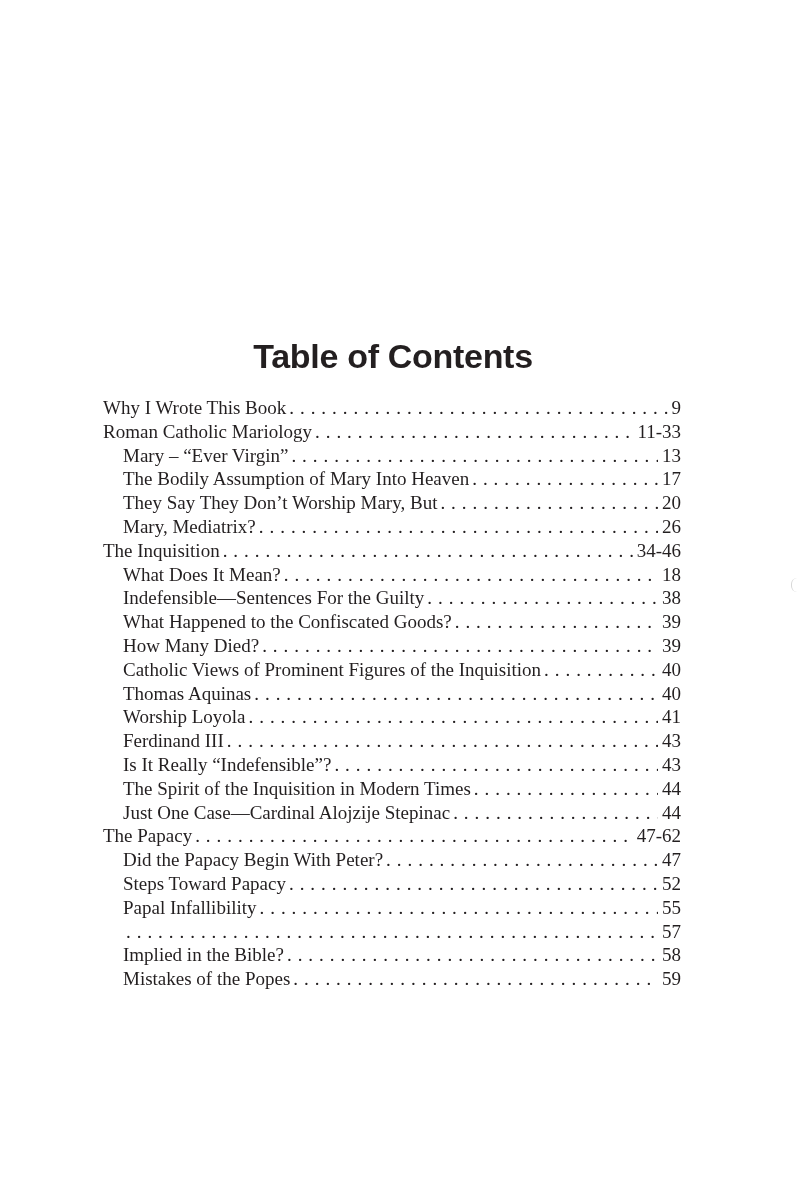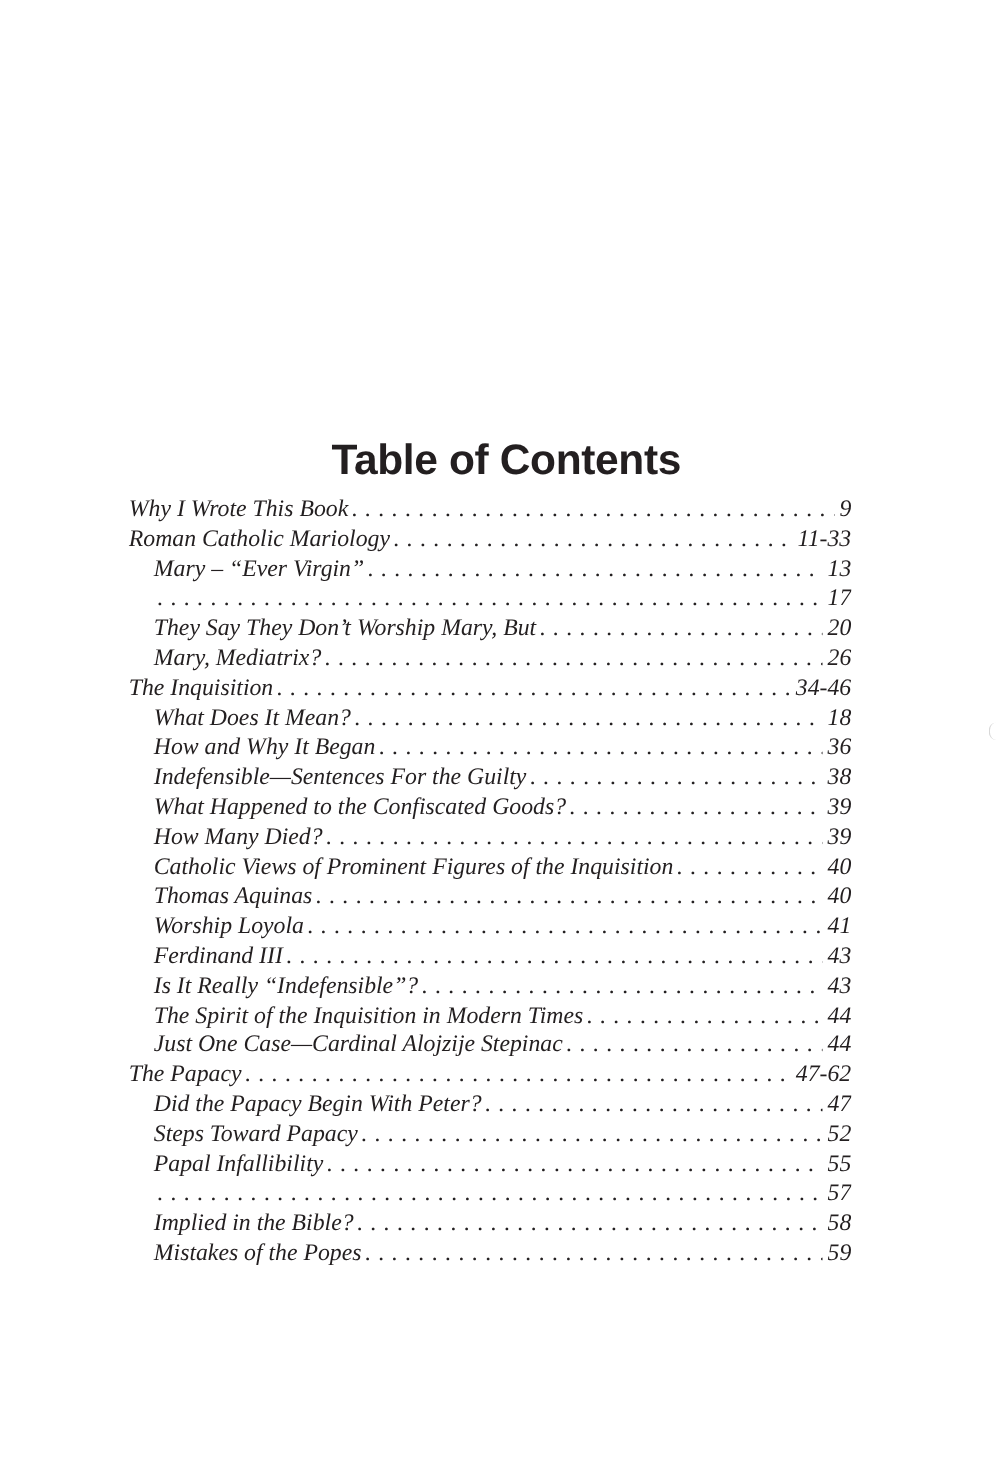--- a/index.html
+++ b/index.html
@@ -19,42 +19,41 @@
       top: 334px;
       left: 0;
       width: 786px;
       text-align: center;
       font-family: "Liberation Sans", sans-serif;
       font-weight: bold;
       font-size: 34px;
       line-height: 44px;
       letter-spacing: -0.3px;
       color: #231f20;
-      margin: 12px;
+      margin: 0;
     }
     .toc {
       position: absolute;
       top: 396px;
       left: 103px;
       width: 578px;
       margin: 0;
       padding: 0;
       list-style: none;
       font-family: "Liberation Serif", serif;
       font-size: 19px;
       line-height: 23.8px;
       color: #231f20;
     }
     .toc-entry {
       display: flex;
       align-items: baseline;
       height: 23.8px;
       white-space: nowrap;
       overflow: hidden;
-      font-style: italic;
     }
     .toc-entry.level-2 {
       padding-left: 20px;
     }
     .toc-label {
       flex: 0 0 auto;
     }
     .toc-leader {
       flex: 1 1 auto;
       overflow: hidden;
@@ -96,20 +95,21 @@
       <span class="toc-label">Roman Catholic Mariology</span>
       <span class="toc-leader"></span>
       <span class="toc-page">11-33</span>
     </li>
   <li class="toc-entry level-2">
       <span class="toc-label">Mary – “Ever Virgin”</span>
       <span class="toc-leader"></span>
       <span class="toc-page">13</span>
     </li>
   <li class="toc-entry level-2">
+      <span class="toc-label">The Bodily Assumption of Mary Into Heaven</span>
       <span class="toc-leader"></span>
       <span class="toc-page">17</span>
     </li>
   <li class="toc-entry level-2">
       <span class="toc-label">They Say They Don’t Worship Mary, But</span>
       <span class="toc-leader"></span>
       <span class="toc-page">20</span>
     </li>
   <li class="toc-entry level-2">
       <span class="toc-label">Mary, Mediatrix?</span>
@@ -120,25 +120,20 @@
       <span class="toc-label">The Inquisition</span>
       <span class="toc-leader"></span>
       <span class="toc-page">34-46</span>
     </li>
   <li class="toc-entry level-2">
       <span class="toc-label">What Does It Mean?</span>
       <span class="toc-leader"></span>
       <span class="toc-page">18</span>
     </li>
   <li class="toc-entry level-2">
-      <span class="toc-label">How and Why It Began</span>
-      <span class="toc-leader"></span>
-      <span class="toc-page">36</span>
-    </li>
-  <li class="toc-entry level-2">
       <span class="toc-label">Indefensible—Sentences For the Guilty</span>
       <span class="toc-leader"></span>
       <span class="toc-page">38</span>
     </li>
   <li class="toc-entry level-2">
       <span class="toc-label">What Happened to the Confiscated Goods?</span>
       <span class="toc-leader"></span>
       <span class="toc-page">39</span>
     </li>
   <li class="toc-entry level-2">

